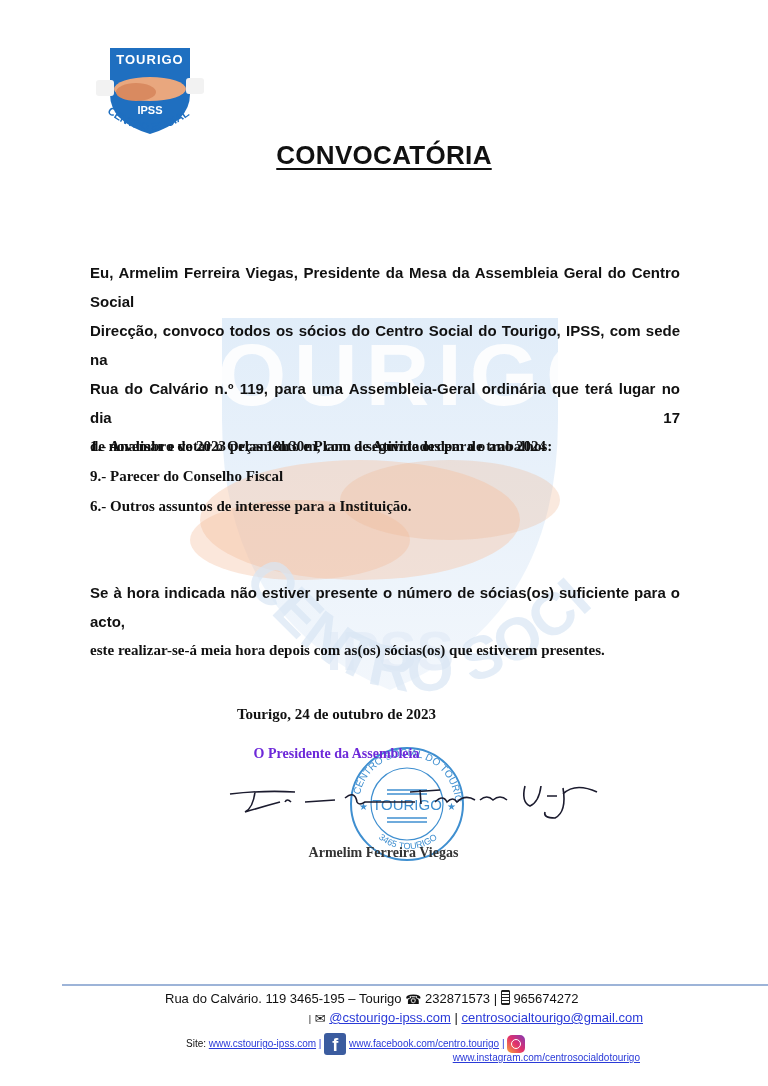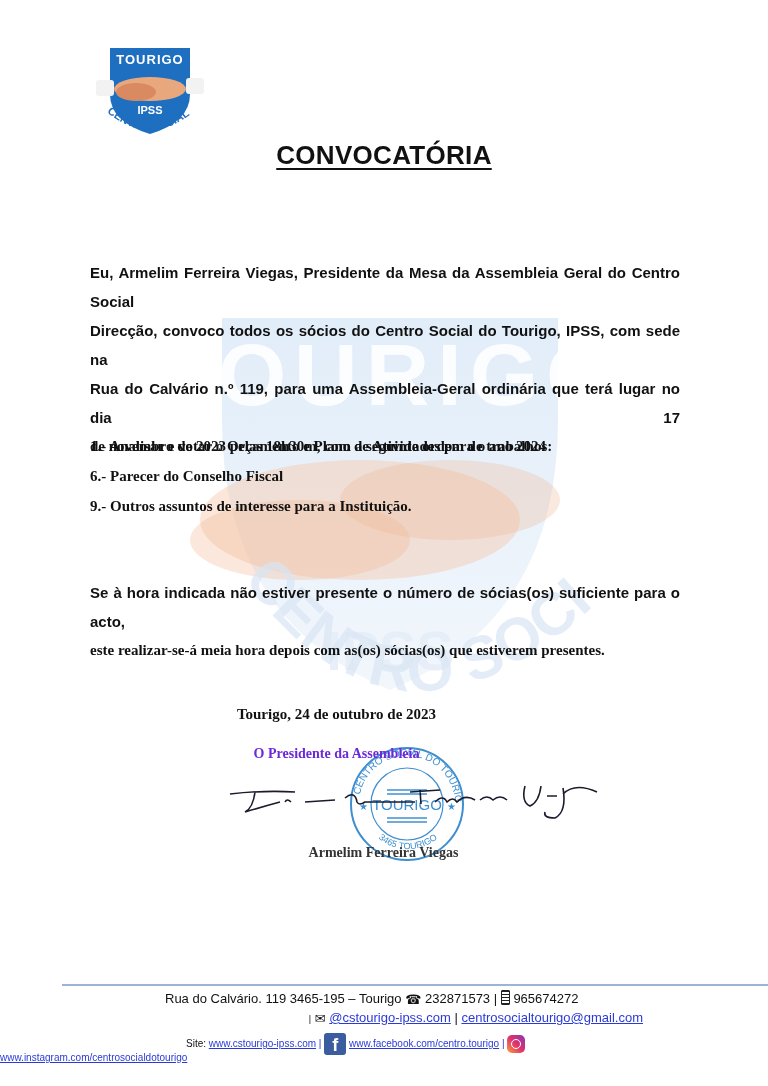--- a/index.html
+++ b/index.html
@@ -24,21 +24,21 @@
   .center { position:absolute; left:0; width:673px; text-align:center; font-weight:bold;font-family:Liberation Serif, serif; }
   .place { top:706px; font-size:15px; }
   .role { top:746px; font-size:14px; color:#6d28d9; }
   .sig-name { top:845px; font-size:14px; color:#333;margin-left:47px; }
 
   .stamp { position:absolute; left:345px; top:744px; width:125px; height:120px; }
   .sign { position:absolute; left:225px; top:772px; width:400px; height:50px; }
 
   .divider { position:absolute; left:62px; right:0; top:984px; height:0; border-top:2px solid #9db4d8; }
 
-  .footer { position:absolute; left:0; width:640px; font-family:"Liberation Sans", sans-serif; color:#111; text-align:left; }
+  .footer { position:absolute; left:0; width:640px; font-family:"Liberation Sans", sans-serif; color:#111; text-align:right; }
   .f1 { top:990px; font-size:13px; left:165px; width:470px; text-align:left; }
   .f2 { top:1010px; font-size:13px; left:243px; width:400px; text-align:right; }
   .f3 { top:1033px; font-size:10px; left:186px; width:420px; text-align:left; }
   .f4 { top:1052px; font-size:10px; }
   a, .lnk { color:#2a3ad8; text-decoration:underline; }
   .ico { display:inline-block; vertical-align:middle; }
 </style>
 </head>
 <body>
 
@@ -77,22 +77,22 @@
 
 <div class="para p1">
   <span class="just">Eu, Armelim Ferreira Viegas, Presidente da Mesa da Assembleia Geral do Centro Social</span>
   <span class="just">Direcção, convoco todos os sócios do Centro Social do Tourigo, IPSS, com sede na</span>
   <span class="just">Rua do Calvário n.º 119, para uma Assembleia-Geral ordinária que terá lugar no dia 17</span>
   <span class="line">de novembro de 2023 pelas 18h30m, com a seguinte ordem de trabalhos:</span>
 </div>
 
 <div class="para list" style="line-height:30px;">
   <span class="line">1.- Analisar e votar o Orçamento e Plano de Atividades para o ano 2024</span>
-  <span class="line">6.- Parecer do Conselho Fiscal</span>
-  <span class="line">9.- Outros assuntos de interesse para a Instituição.</span>
+  <span class="line">9.- Parecer do Conselho Fiscal</span>
+  <span class="line">6.- Outros assuntos de interesse para a Instituição.</span>
 </div>
 
 <div class="para p2">
   <span class="just">Se à hora indicada não estiver presente o número de sócias(os) suficiente para o acto,</span>
   <span class="line">este realizar-se-á meia hora depois com as(os) sócias(os) que estiverem presentes.</span>
 </div>
 
 <div class="center place">Tourigo, 24 de outubro de 2023</div>
 
 <svg class="stamp" viewBox="0 0 125 120">

